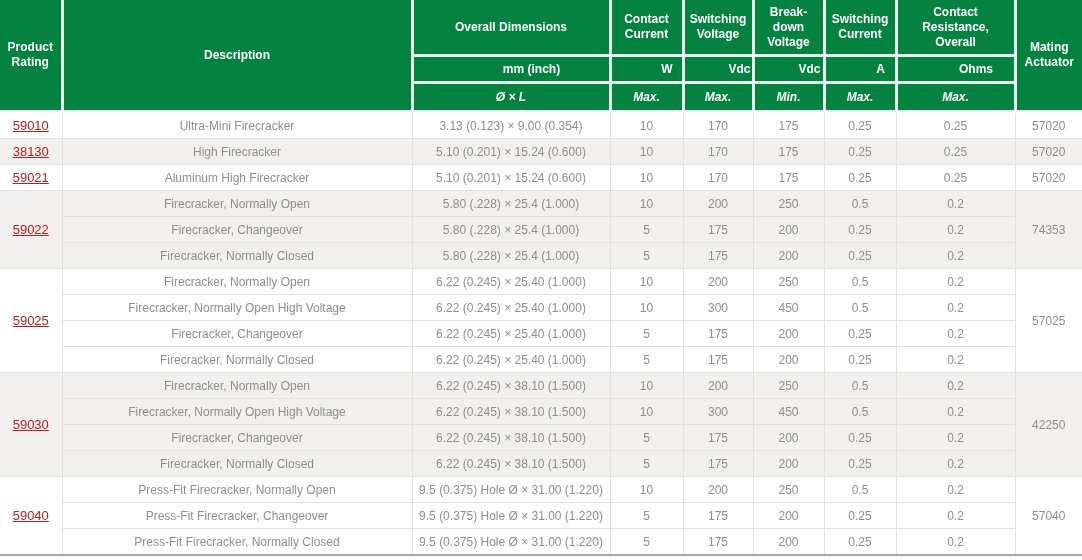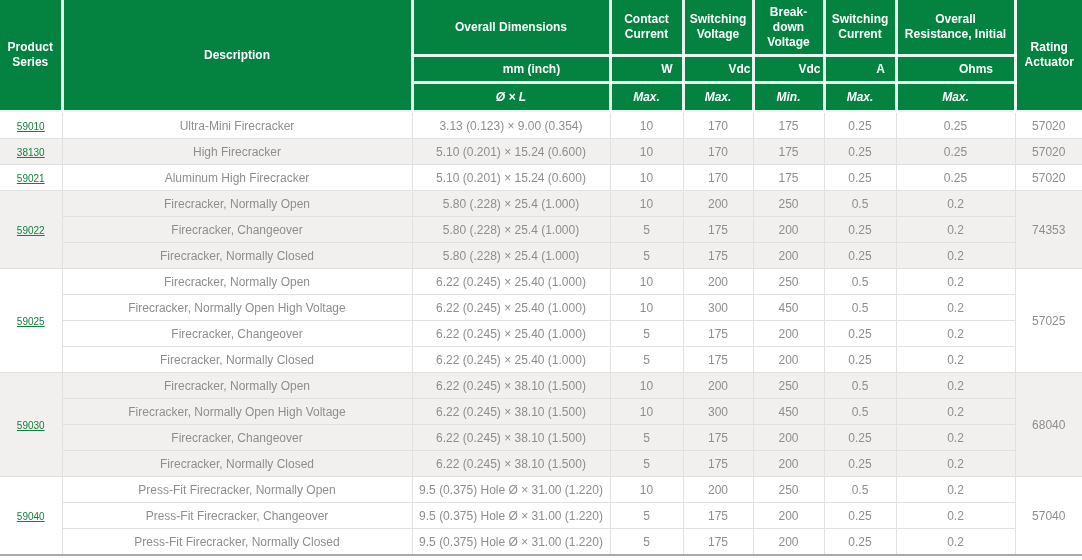--- a/index.html
+++ b/index.html
@@ -42,55 +42,55 @@
     color: #8e8e8e;
     text-align: center;
     vertical-align: middle;
     height: 25px;
     padding: 0 4px;
     background: #ffffff;
     overflow: hidden;
   }
   tbody tr.shade td { background: #f1f0ee; }
   a.series-link {
-    color: #15803d;
+    color: #b91c1c;
     text-decoration: underline;
     cursor: pointer;
-    font-size: 10px;
+    font-size: 13px;
   }
 </style>
 </head>
 <body>
 
 <div class="table-wrap">
 <table>
   <colgroup>
     <col style="width:62px">
         <col style="width:350px">
         <col style="width:198px">
     <col style="width:73px">
         <col style="width:70px">
         <col style="width:71px">
     <col style="width:72px">
         <col style="width:119px">
         <col style="width:67px">
   </colgroup>
   <thead>
     <tr class="h1">
-      <th rowspan="3">Product Series</th>
+      <th rowspan="3">Product Rating</th>
       <th rowspan="3">Description</th>
       <th>Overall Dimensions</th>
       <th>Contact Current</th>
       <th>Switching Voltage</th>
       <th>Break-
 down
 Voltage</th>
       <th>Switching Current</th>
-      <th>Overall Resistance, Initial</th>
-      <th rowspan="3">Rating Actuator</th>
+      <th>Contact Resistance, Overall</th>
+      <th rowspan="3">Mating Actuator</th>
     </tr>
     <tr class="h2">
       <th>mm (inch)</th>
       <th>W</th>
       <th>Vdc</th>
       <th>Vdc</th>
       <th>A</th>
       <th>Ohms</th>
     </tr>
     <tr class="h3">
@@ -211,21 +211,21 @@
 
     <tr class="shade">
       <td rowspan="4"><a class="series-link">59030</a></td>
       <td>Firecracker, Normally Open</td>
       <td>6.22 (0.245) × 38.10 (1.500)</td>
       <td>10</td>
       <td>200</td>
       <td>250</td>
       <td>0.5</td>
       <td>0.2</td>
-      <td rowspan="4">68040</td>
+      <td rowspan="4">42250</td>
     </tr>
     <tr class="shade">
       <td>Firecracker, Normally Open High Voltage</td>
       <td>6.22 (0.245) × 38.10 (1.500)</td>
       <td>10</td>
       <td>300</td>
       <td>450</td>
       <td>0.5</td>
       <td>0.2</td>
     </tr>

